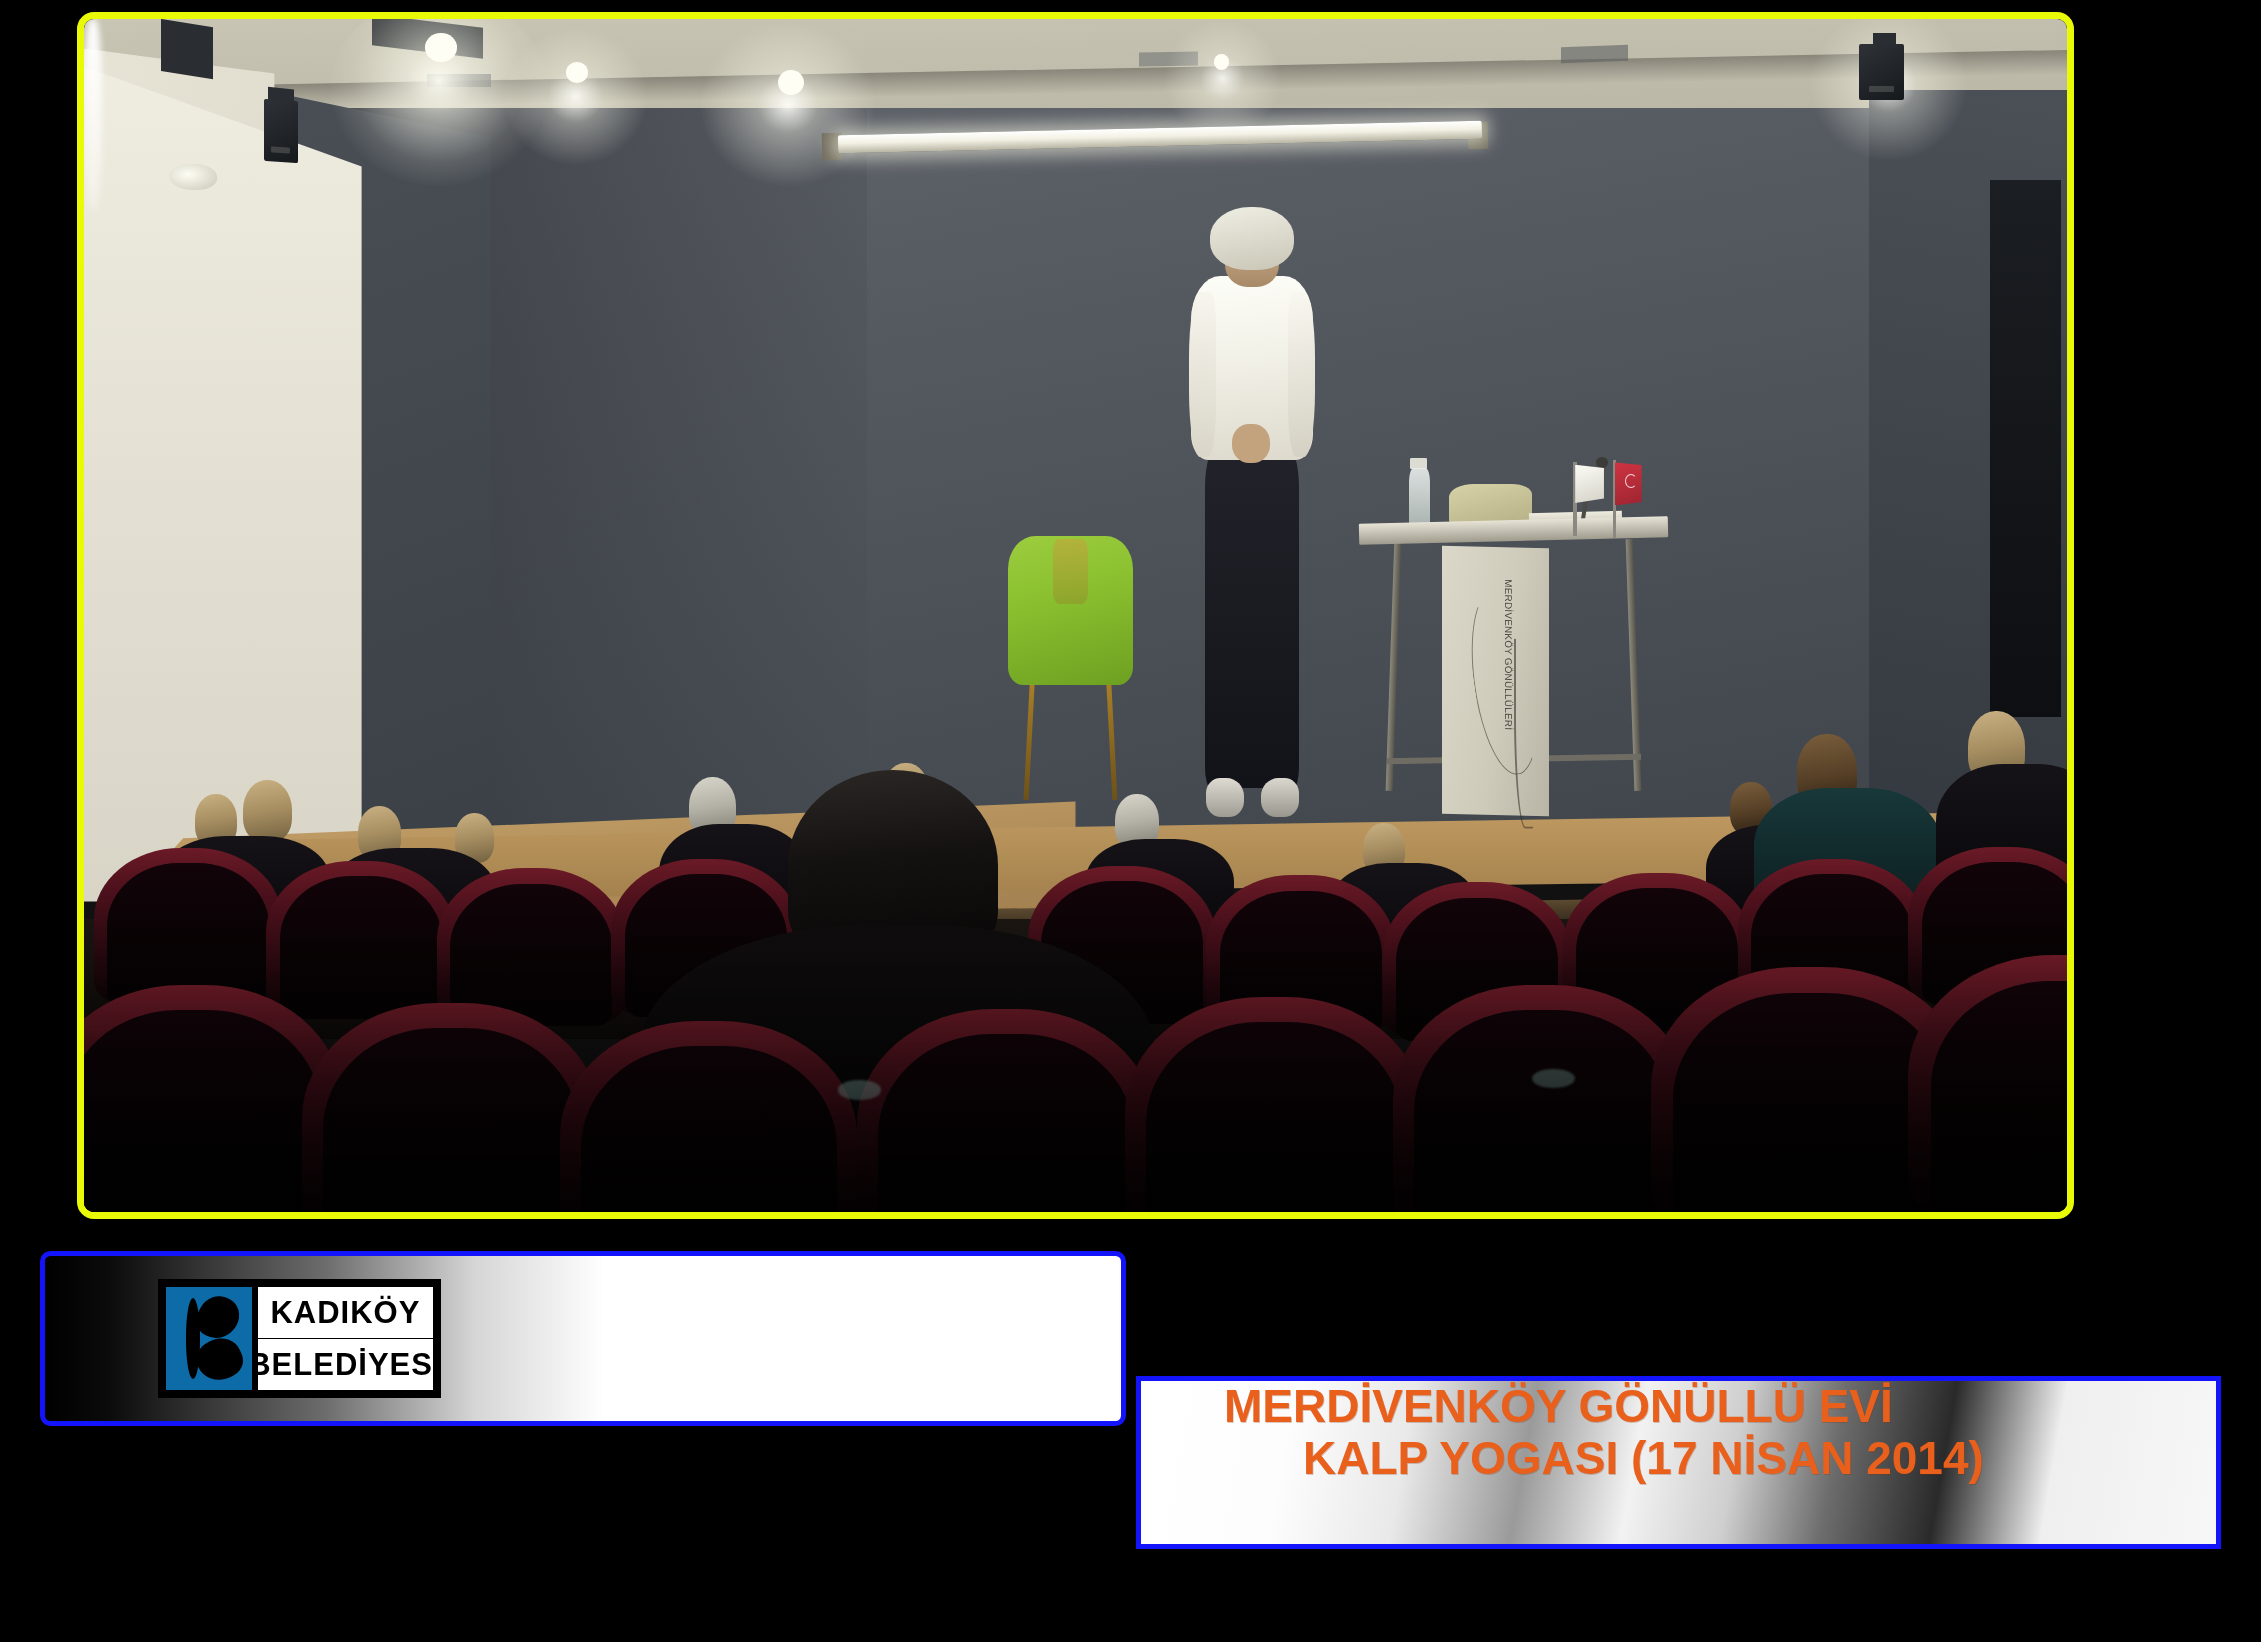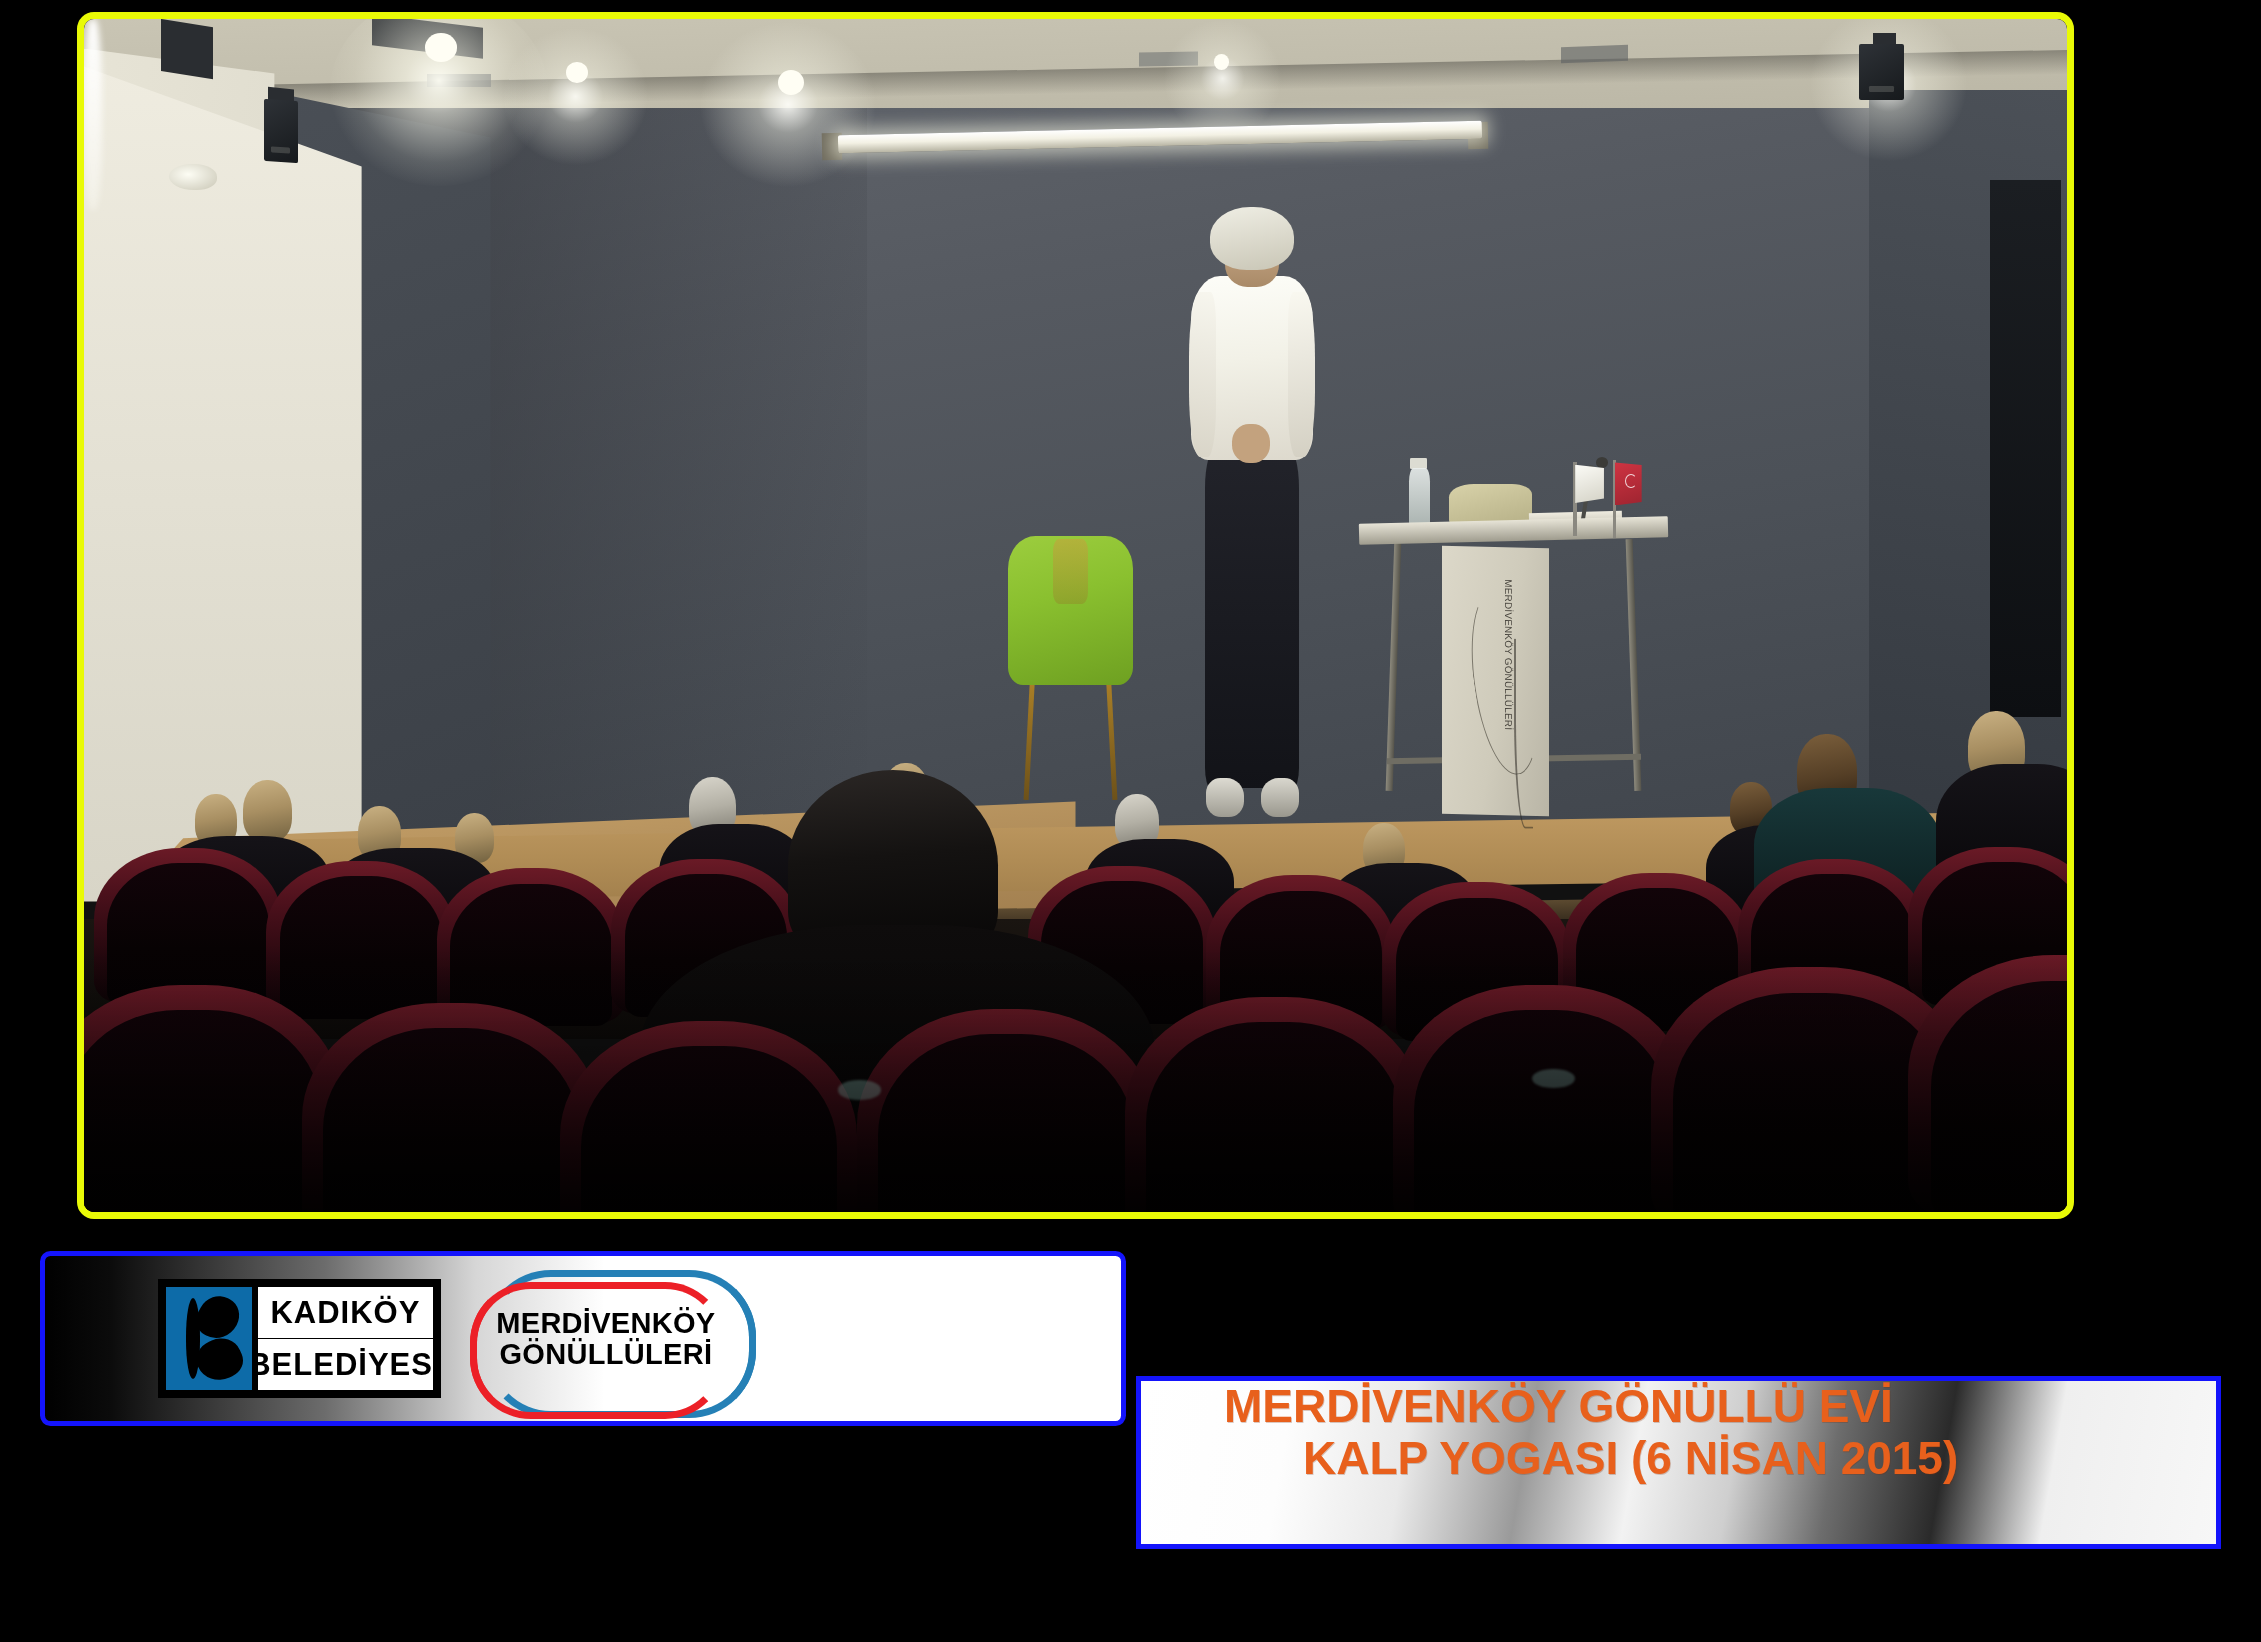--- a/index.html
+++ b/index.html
@@ -474,30 +474,20 @@
       <div class="kleaf" id="kleaf-stem"></div>
       <div class="kleaf" id="kleaf-up"></div>
       <div class="kleaf" id="kleaf-dn"></div>
     </div>
     <div id="kadikoy-words">
       <div class="kword">KADIKÖY</div>
       <div class="kword">BELEDİYESİ</div>
     </div>
   </div>
 
-  <div id="merdiv-logo">
-    <div id="merdiv-arc-blue"></div>
-    <div id="merdiv-arc-blue2"></div>
-    <div id="merdiv-arc-red"></div>
-    <div id="merdiv-arc-red2"></div>
-    <div id="merdiv-text">
-      <div>MERDİVENKÖY</div>
-      <div>GÖNÜLLÜLERİ</div>
-    </div>
-  </div>
 
 </div>
 
 <div id="title-bar">
   <div class="title-line" id="title-line-1">MERDİVENKÖY GÖNÜLLÜ EVİ</div>
-  <div class="title-line" id="title-line-2">KALP YOGASI (6 NİSAN 2015)</div>
+  <div class="title-line" id="title-line-2">KALP YOGASI (17 NİSAN 2014)</div>
 </div>
 
 
 </body></html>

